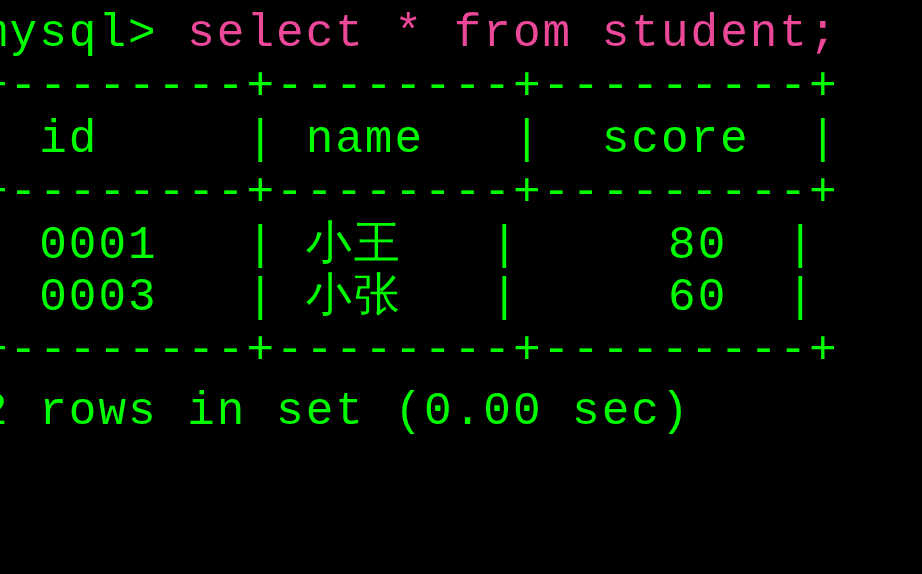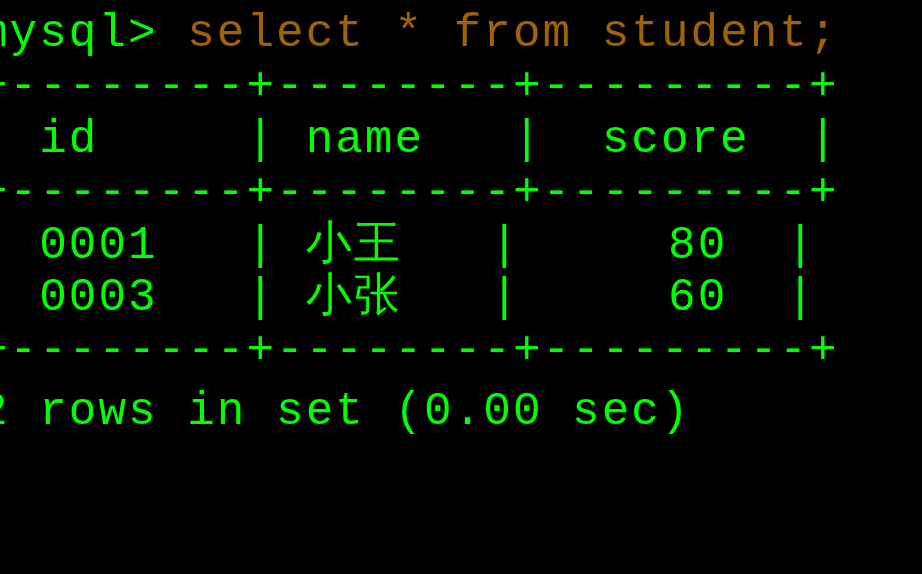--- a/index.html
+++ b/index.html
@@ -34,21 +34,21 @@
       white-space: pre;
     }
     .status-line {
       white-space: pre;
       padding-top: 8px;
     }
     .prompt {
       color: #00ff00;
     }
     .query {
-      color: #a16207;
+      color: #ec4899;
     }
   </style>
 </head>
 <body>
 
 <div class="terminal">
   <div class="prompt-line"><span class="prompt">mysql&gt;</span> <span class="query">select * from student;</span></div>
   <div class="border-line">+--------+--------+---------+</div>
   <div class="data-line">| id     | name   |  score  |</div>
   <div class="border-line">+--------+--------+---------+</div>

